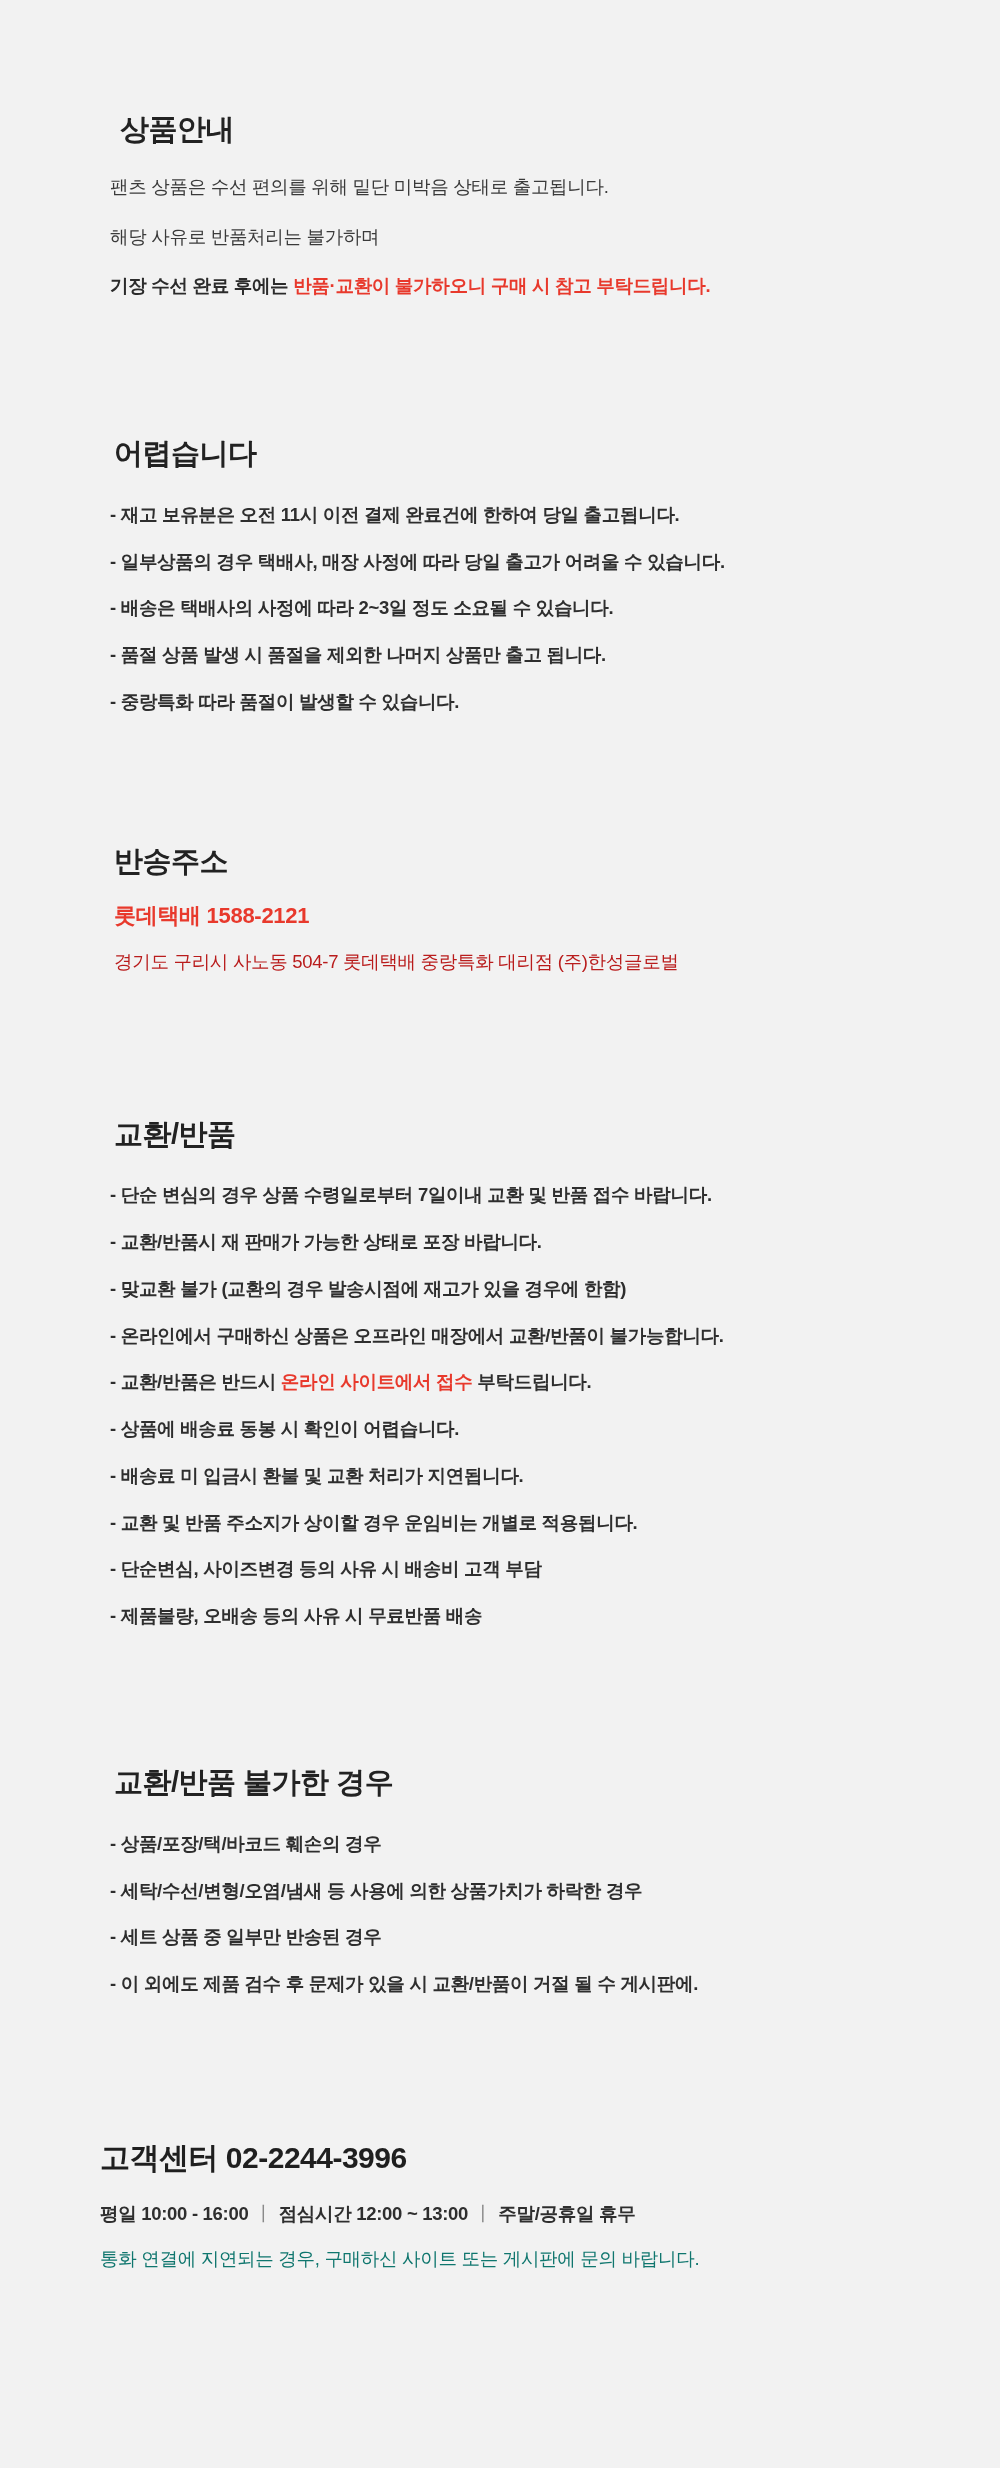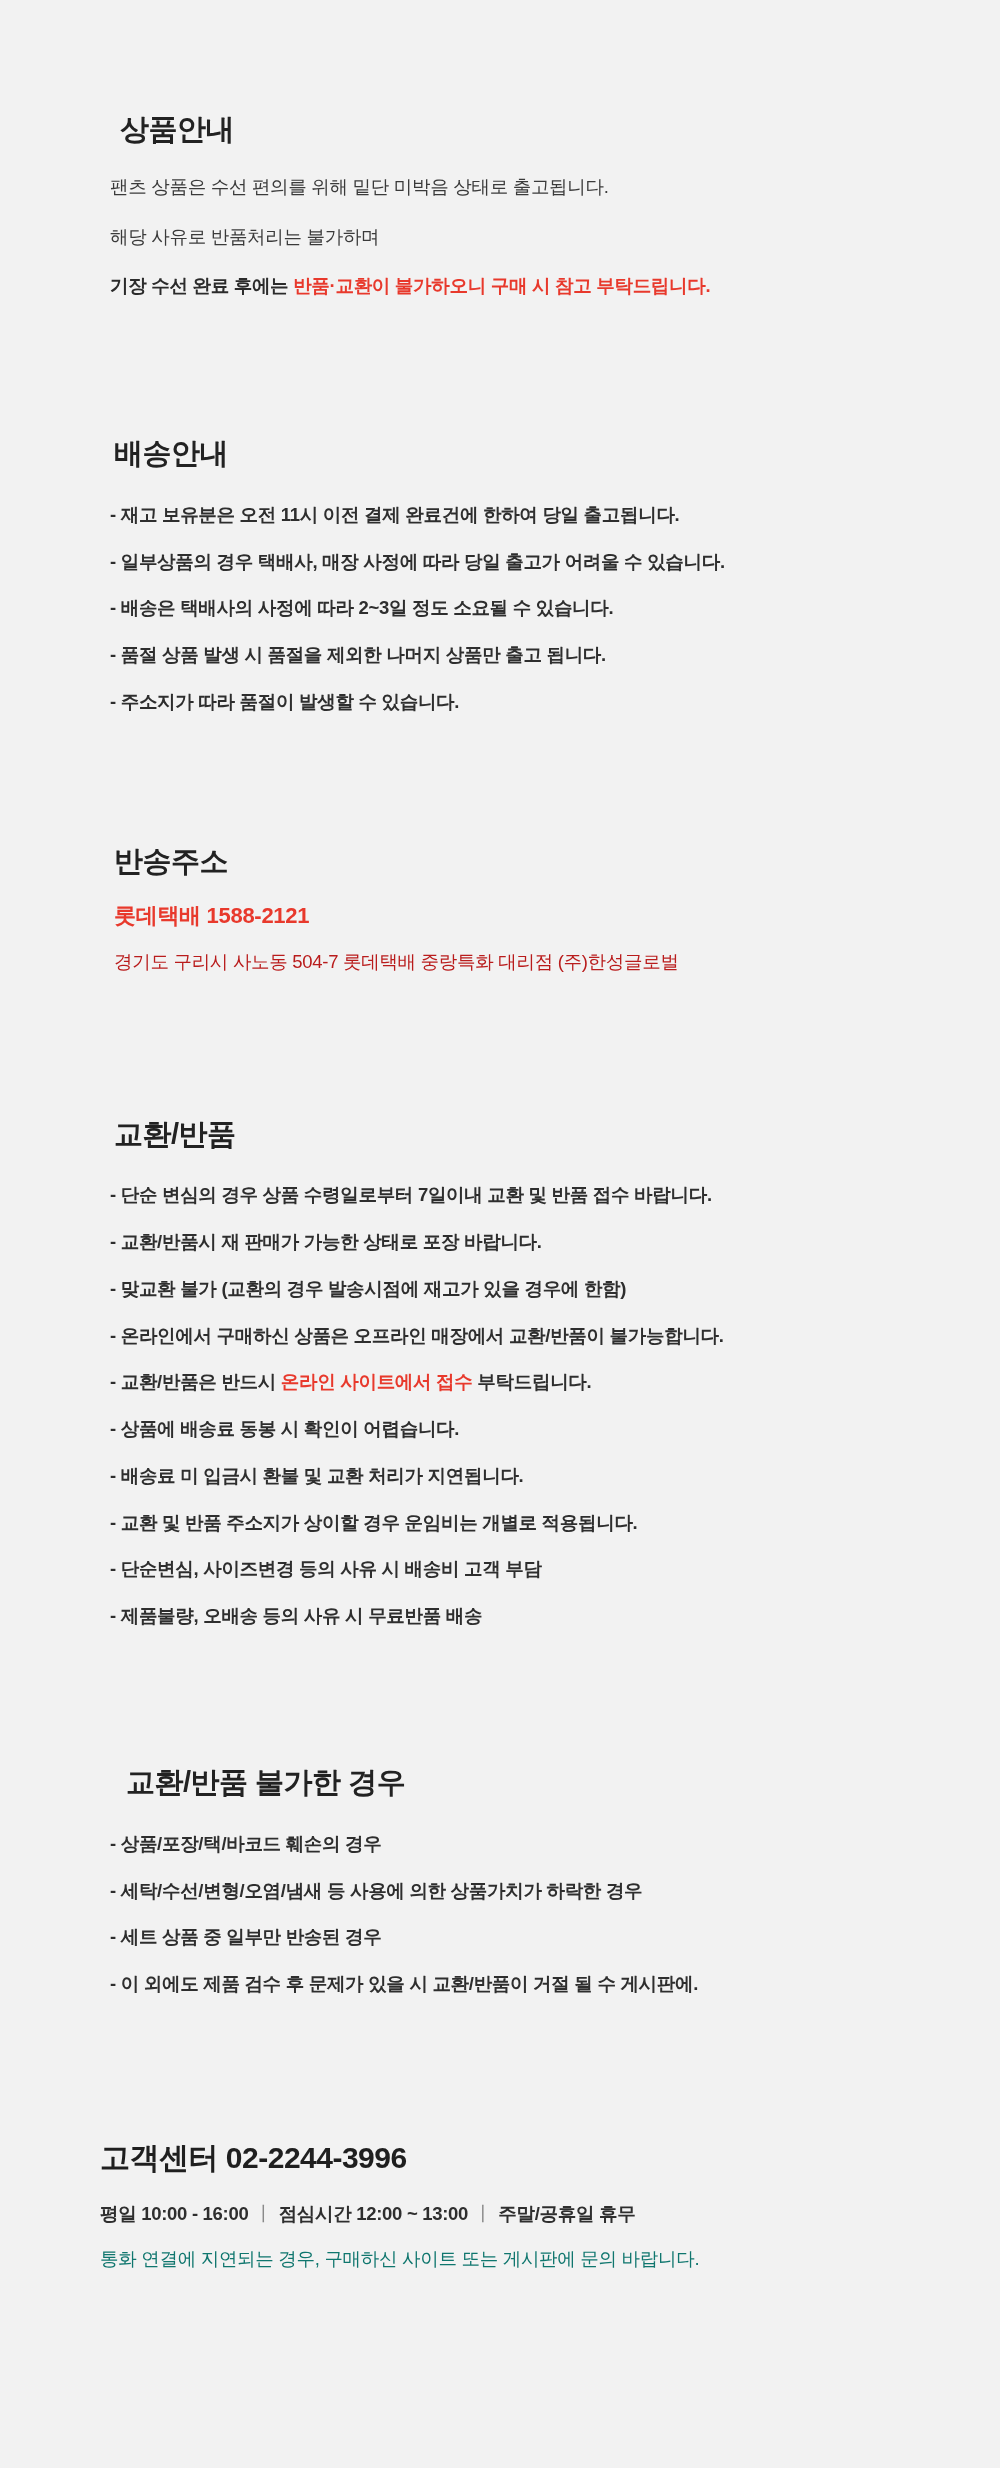--- a/index.html
+++ b/index.html
@@ -113,21 +113,21 @@
     font-weight: bold;
     color: #2e2e2e;
     margin-bottom: 19px;
   }
 
   
   #sec-nonexchange {
     padding-top: 92px;
   }
   #sec-nonexchange .sec-title {
-    margin-left: 16px;
+    margin-left: 4px;
     margin-bottom: 30px;
   }
   #sec-nonexchange .line {
     font-weight: bold;
     color: #2e2e2e;
     margin-bottom: 19px;
   }
 
   
   #sec-cs {
@@ -167,26 +167,26 @@
   <section class="section" id="sec-product">
     <h2 class="sec-title">상품안내</h2>
     <p class="line">팬츠 상품은 수선 편의를 위해 밑단 미박음 상태로 출고됩니다.</p>
     <p class="line">해당 사유로 반품처리는 불가하며</p>
     <p class="line bold">
       <span>기장 수선 완료 후에는 </span><span class="redbold">반품·교환이 불가하오니 구매 시 참고 부탁드립니다.</span>
     </p>
   </section>
 
   <section class="section" id="sec-delivery">
-    <h2 class="sec-title">배송안내</h2>
+    <h2 class="sec-title">어렵습니다</h2>
     <p class="line">- 재고 보유분은 오전 11시 이전 결제 완료건에 한하여 당일 출고됩니다.</p>
     <p class="line">- 일부상품의 경우 택배사, 매장 사정에 따라 당일 출고가 어려울 수 있습니다.</p>
     <p class="line">- 배송은 택배사의 사정에 따라 2~3일 정도 소요될 수 있습니다.</p>
     <p class="line">- 품절 상품 발생 시 품절을 제외한 나머지 상품만 출고 됩니다.</p>
-    <p class="line">- 주소지가 따라 품절이 발생할 수 있습니다.</p>
+    <p class="line">- 중랑특화 따라 품절이 발생할 수 있습니다.</p>
   </section>
 
   <section class="section" id="sec-return">
     <h2 class="sec-title">반송주소</h2>
     <p class="ret-phone">롯데택배 1588-2121</p>
     <p class="ret-addr">경기도 구리시 사노동 504-7 롯데택배 중랑특화 대리점 (주)한성글로벌</p>
   </section>
 
   <section class="section" id="sec-exchange">
     <h2 class="sec-title">교환/반품</h2>

